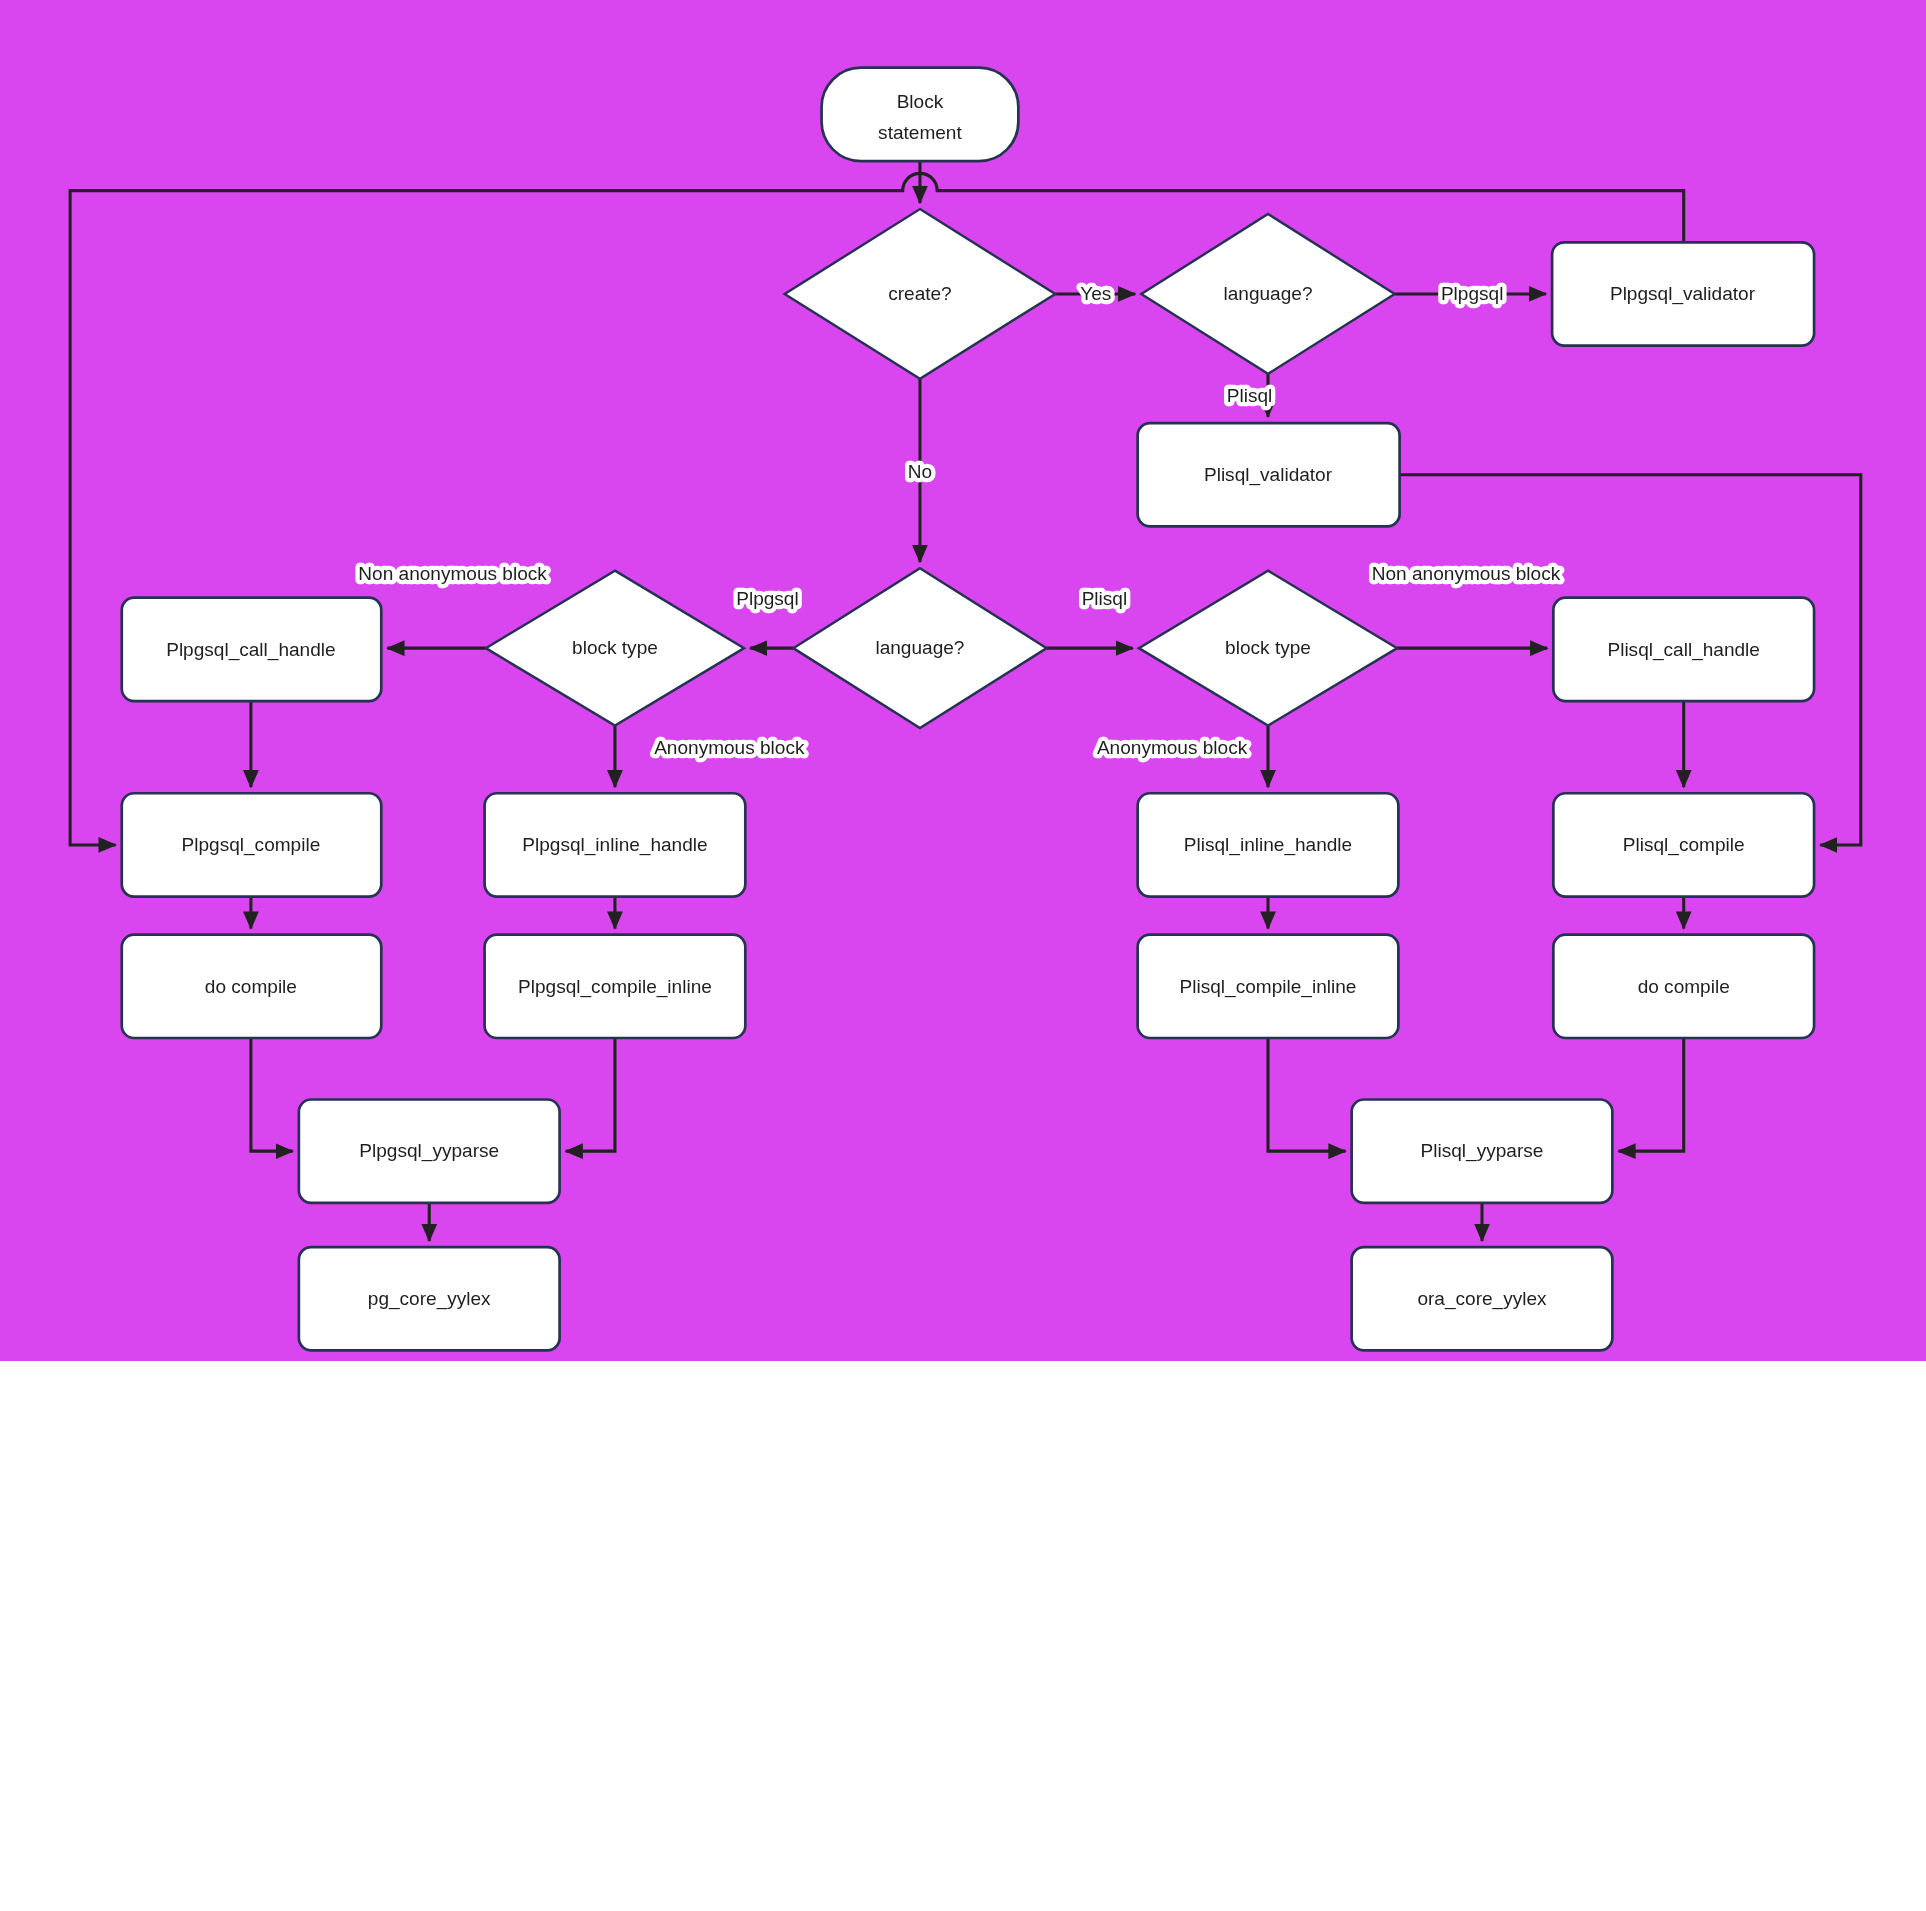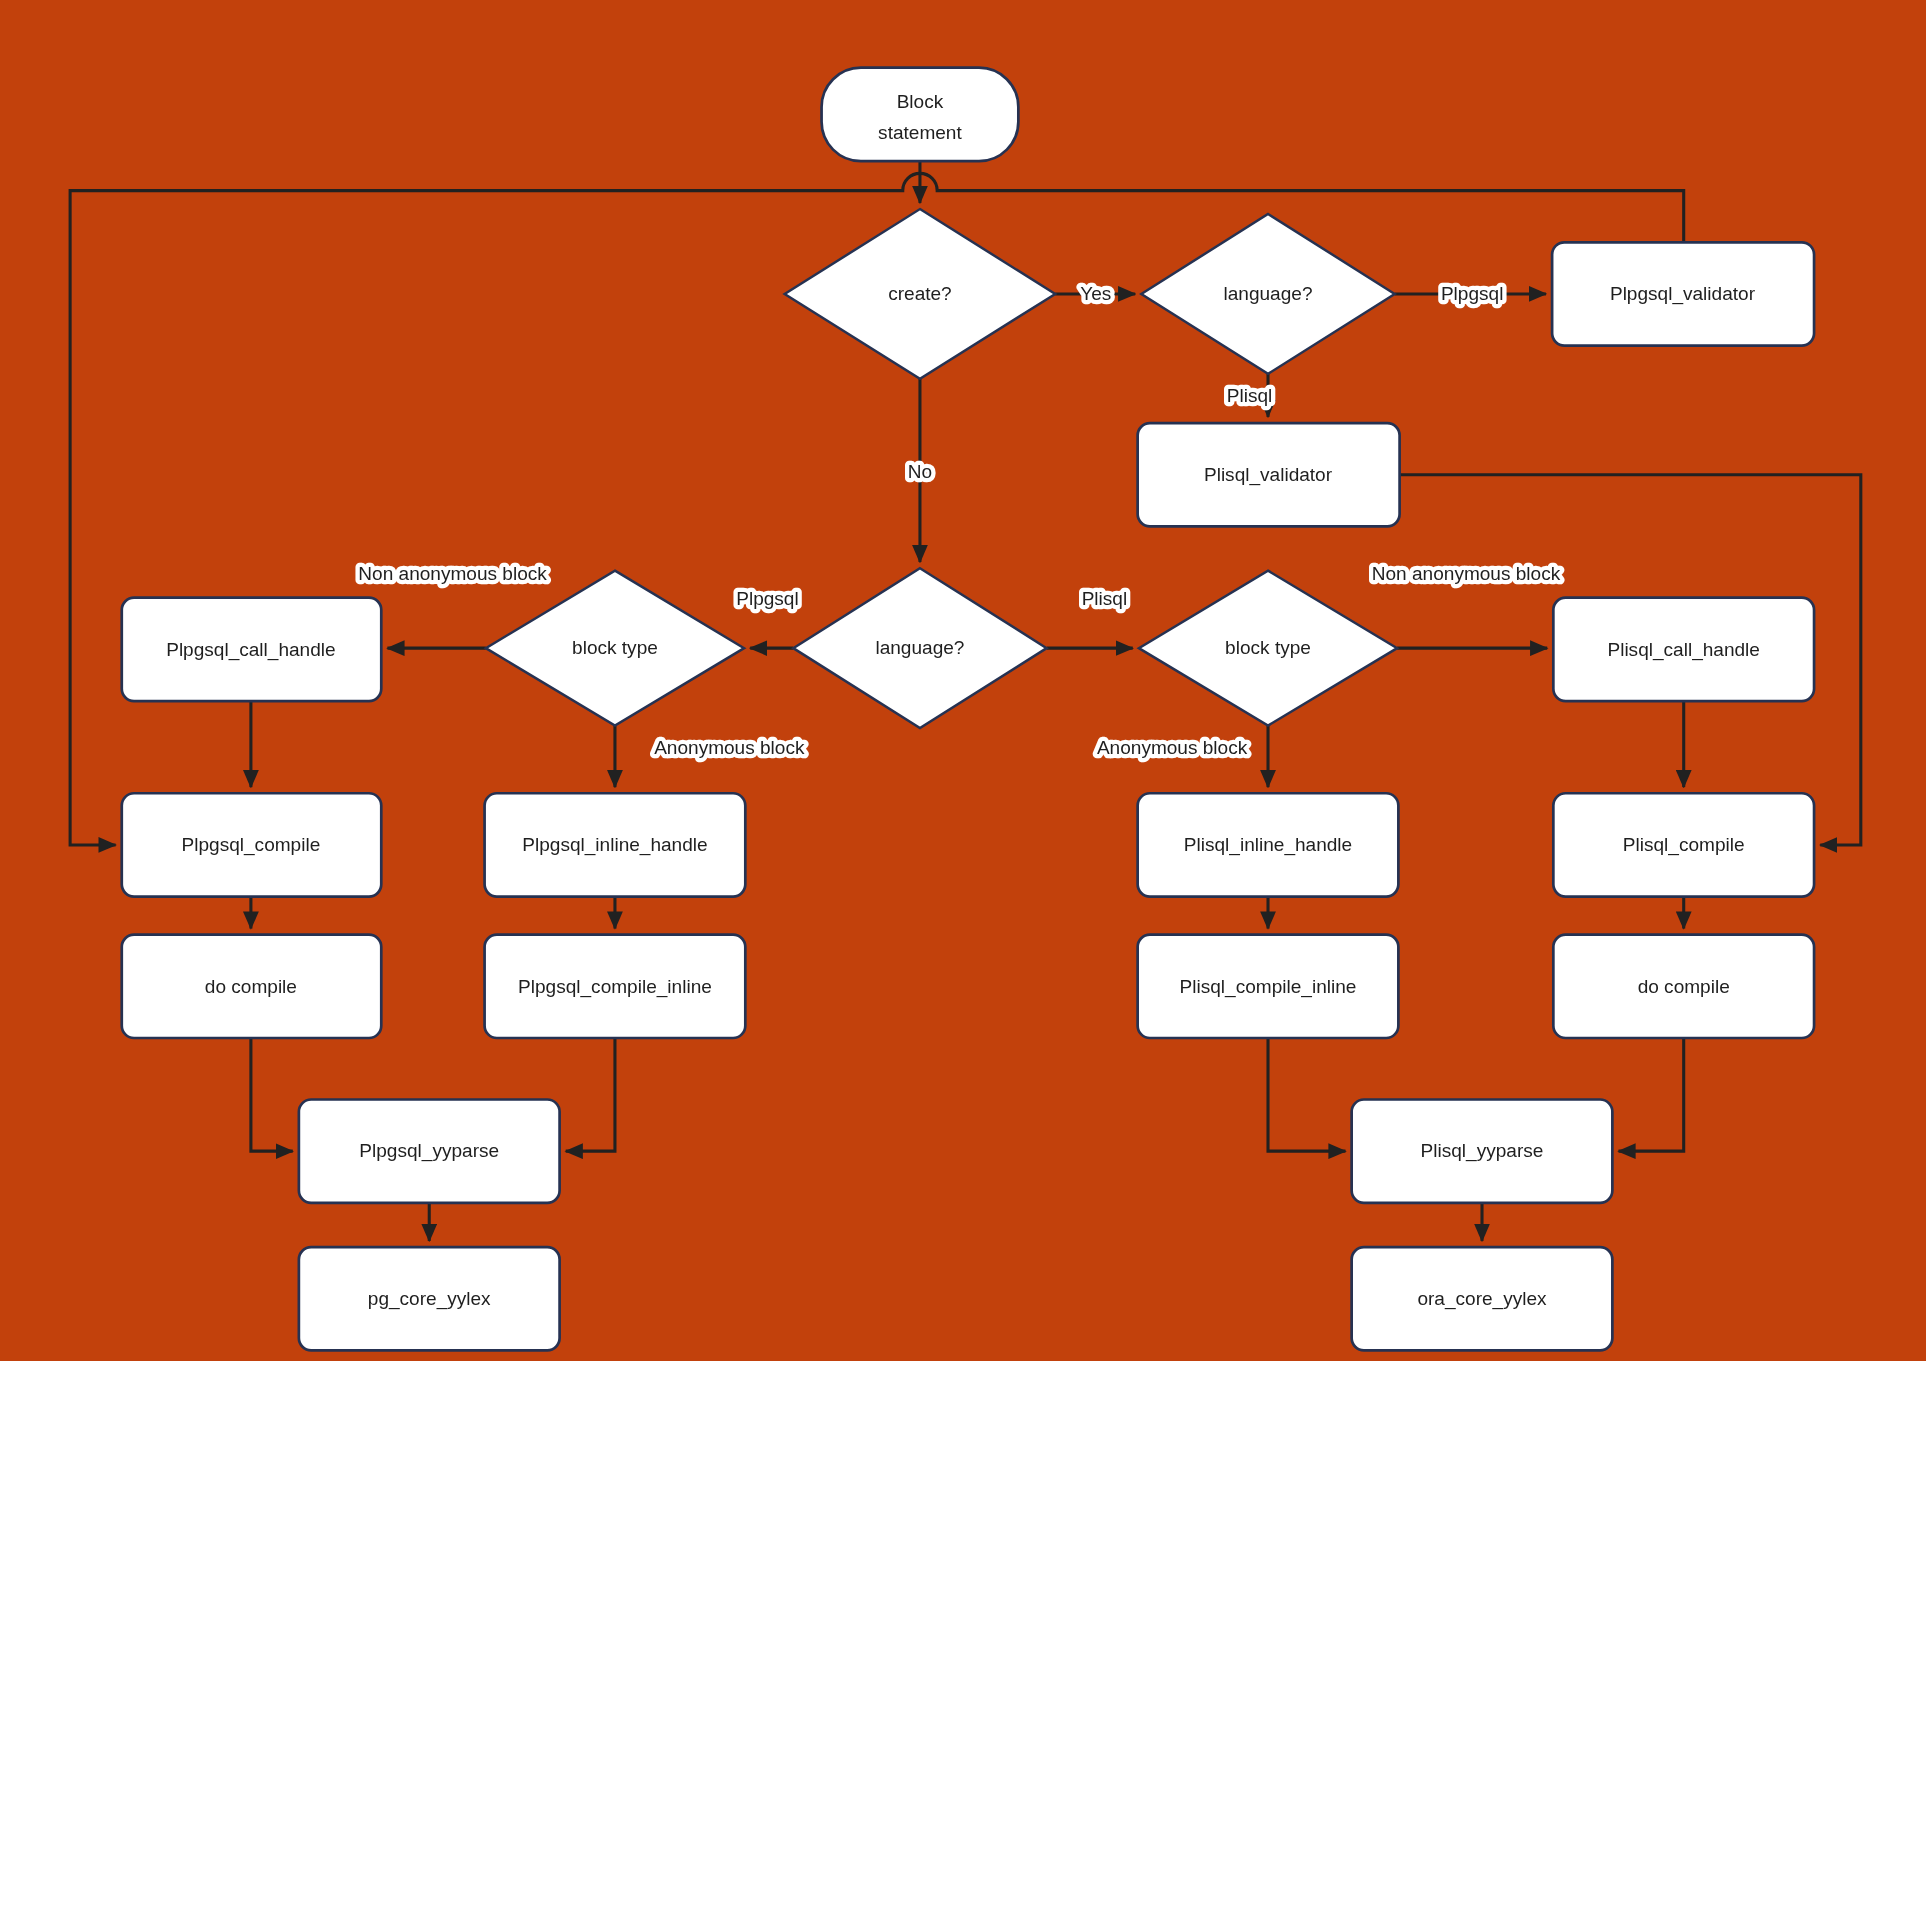--- a/index.html
+++ b/index.html
@@ -2,21 +2,21 @@
 <html style="font-size:6.2px"><head>
 <meta charset="utf-8">
 <style>
   html, body {
     margin: 0;
     padding: 0;
     background: #ffffff;
   }
   .canvas-wrap {
     width: 100%;
-    background: #c2410c;
+    background: #d946ef;
   }
   svg {
     display: block;
     width: 100%;
     height: auto;
     font-family: "Liberation Sans", sans-serif;
   }
   .node rect, .terminal rect {
     fill: #ffffff;
     stroke: #263252;

